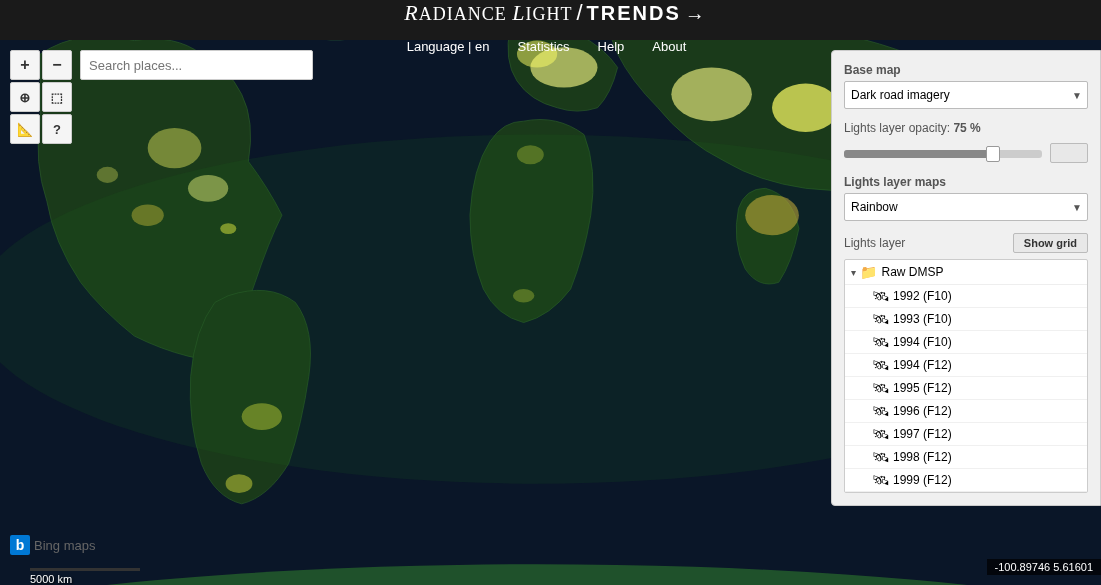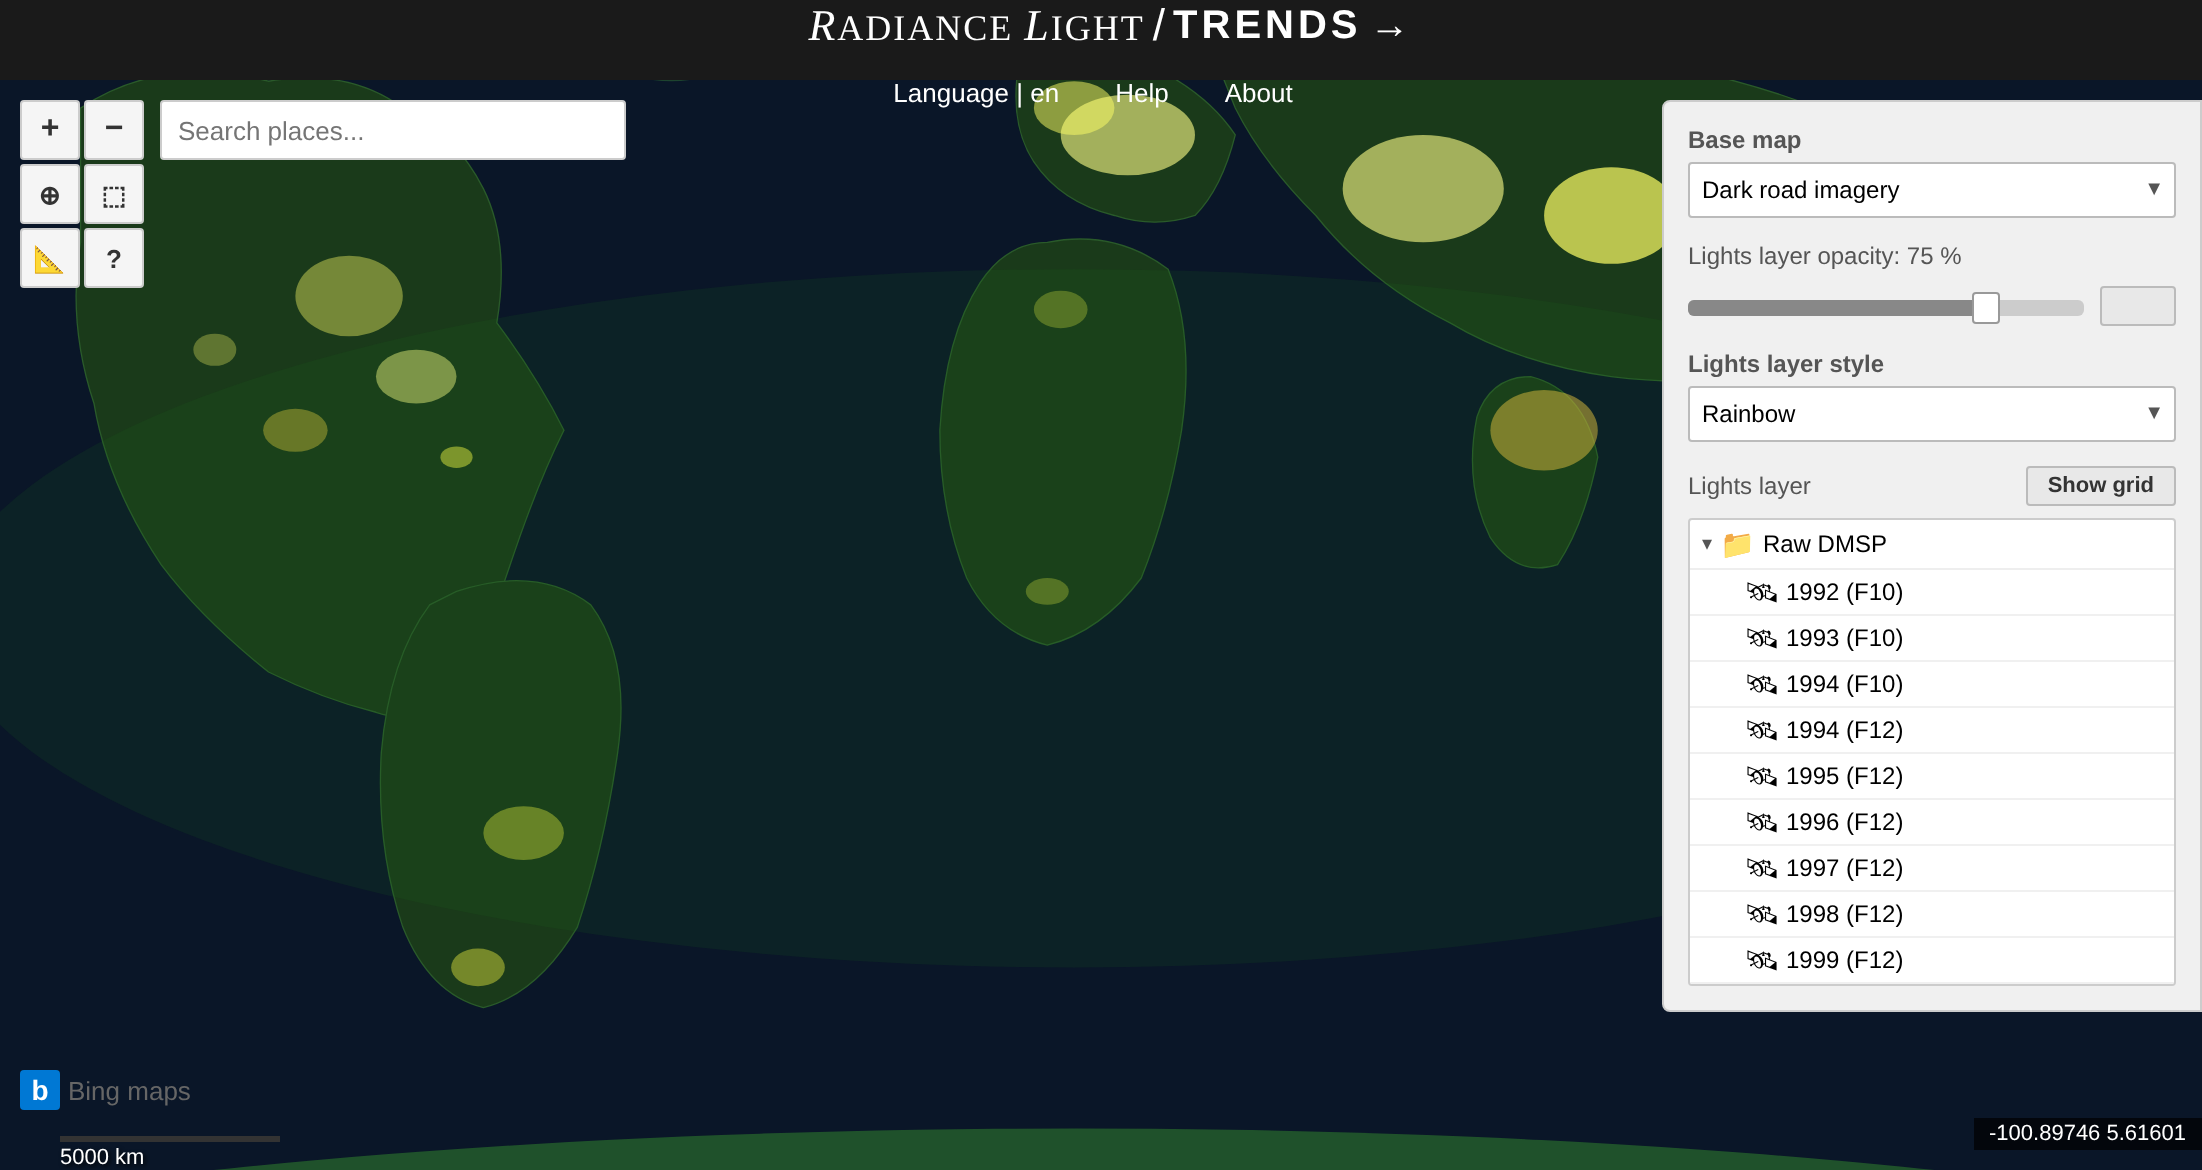--- a/index.html
+++ b/index.html
@@ -117,21 +117,21 @@
       border-radius: 2px;
     }
     .select-arrow {
       position: absolute; right: 6px; top: 50%; transform: translateY(-50%);
       pointer-events: none; font-size: 10px; color: #555;
     }
 
     
     #opacity-section { margin-bottom: 12px; }
     #opacity-label { font-size: 12px; color: #555; margin-bottom: 4px; }
-    #opacity-bold { font-weight: normal; }
+    #opacity-bold { font-weight: bold; }
     #slider-row { display: flex; gap: 4px; align-items: center; }
     #opacity-slider {
       flex: 1; height: 6px; background: linear-gradient(to right, #888 75%, #ccc 75%);
       border-radius: 3px; position: relative; cursor: pointer;
     }
     #slider-thumb {
       position: absolute; left: 75%; top: 50%; transform: translate(-50%, -50%);
       width: 14px; height: 14px; background: white; border: 1px solid #999;
       border-radius: 2px; cursor: pointer;
     }
@@ -180,20 +180,21 @@
   <div id="logo-area">
     <span id="logo-text">
       <span style="font-family: Georgia, serif; font-style: italic; font-size: 22px; color: white; font-weight: normal;">R</span><span style="font-family: Georgia, serif; font-size: 18px; color: white; font-weight: normal; letter-spacing:1px;">ADIANCE </span><span style="font-family: Georgia, serif; font-style: italic; font-size: 22px; color: white; font-weight: normal;">L</span><span style="font-family: Georgia, serif; font-size: 18px; color: white; font-weight: normal; letter-spacing:1px;">IGHT</span>
     </span>
     <span style="color:white; font-size:22px; margin: 0 4px;">/</span>
     <span id="logo-trends" style="font-family: Arial Black, Arial, sans-serif; font-size: 20px; color: white; font-weight: 900; letter-spacing: 2px; text-transform: uppercase;">Trends</span>
     <span style="color:white; font-size:20px; margin-left:4px;">→</span>
   </div>
   <div id="nav-area">
     <div class="nav-item">Language | en</div>
+    <div class="nav-item">Statistics</div>
     <div class="nav-item">Help</div>
     <div class="nav-item">About</div>
   </div>
 </div>
 
 <div id="map-container">
   
   <svg id="map-svg" viewBox="0 0 820 545" preserveAspectRatio="xMidYMid slice" xmlns="http://www.w3.org/2000/svg">
 
     <rect width="820" height="545" fill="#0a1628"></rect>
@@ -300,21 +301,21 @@
     </div>
     <div id="slider-row">
       <div id="opacity-slider" style="flex:1;height:8px;background:#ccc;border-radius:3px;position:relative;cursor:pointer;margin-top:6px;">
         <div style="position:absolute;left:0;top:0;height:100%;width:75%;background:#888;border-radius:3px;"></div>
         <div id="slider-thumb" style="position:absolute;left:75%;top:50%;transform:translate(-50%,-50%);width:14px;height:16px;background:white;border:1px solid #999;border-radius:2px;cursor:pointer;"></div>
       </div>
       <div id="slider-end" style="width:38px;height:20px;background:#e8e8e8;border:1px solid #bbb;border-radius:2px;margin-left:4px;margin-top:4px;"></div>
     </div>
   </div>
 
-  <div class="section-label" style="margin-top:10px;">Lights layer style</div>
+  <div class="section-label" style="margin-top:10px;">Lights layer maps</div>
   <div class="select-wrapper">
     <select class="panel-select">
       <option>Rainbow</option>
       <option>Heat</option>
       <option>Grayscale</option>
       <option>Colorful</option>
     </select>
     <span class="select-arrow">▼</span>
   </div>
 

